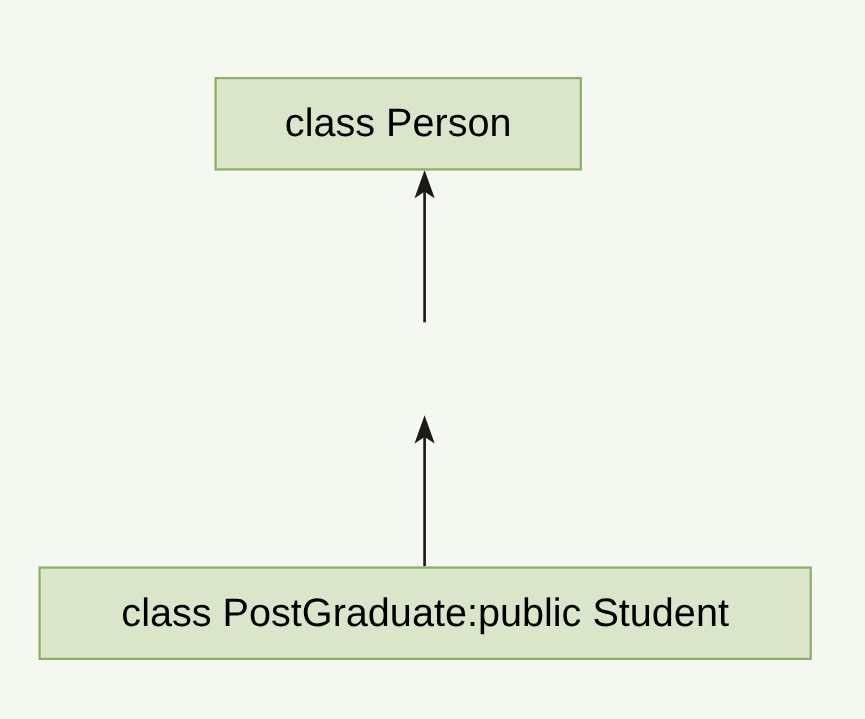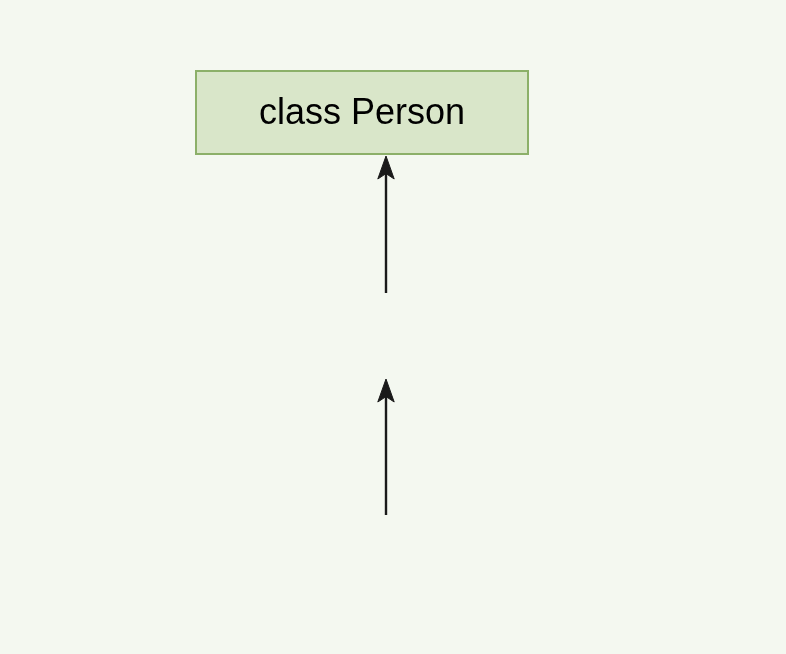--- a/index.html
+++ b/index.html
@@ -83,14 +83,17 @@
       <line x1="386" y1="515" x2="386" y2="395" stroke="#1a1a1a" stroke-width="2.4"></line>
       <polygon points="386,379 394.2,402 386,396.6 377.8,402" fill="#1a1a1a" stroke="#1a1a1a" stroke-width="1" stroke-linejoin="miter"></polygon>
     </g>
   </svg>
 
   <div class="node" id="node-person">
     <span class="node-label">class Person</span>
   </div>
 
 
+  <div class="node" id="node-postgraduate">
+    <span class="node-label">class PostGraduate:public Student</span>
+  </div>
 
 </div>
 
 </body></html>

